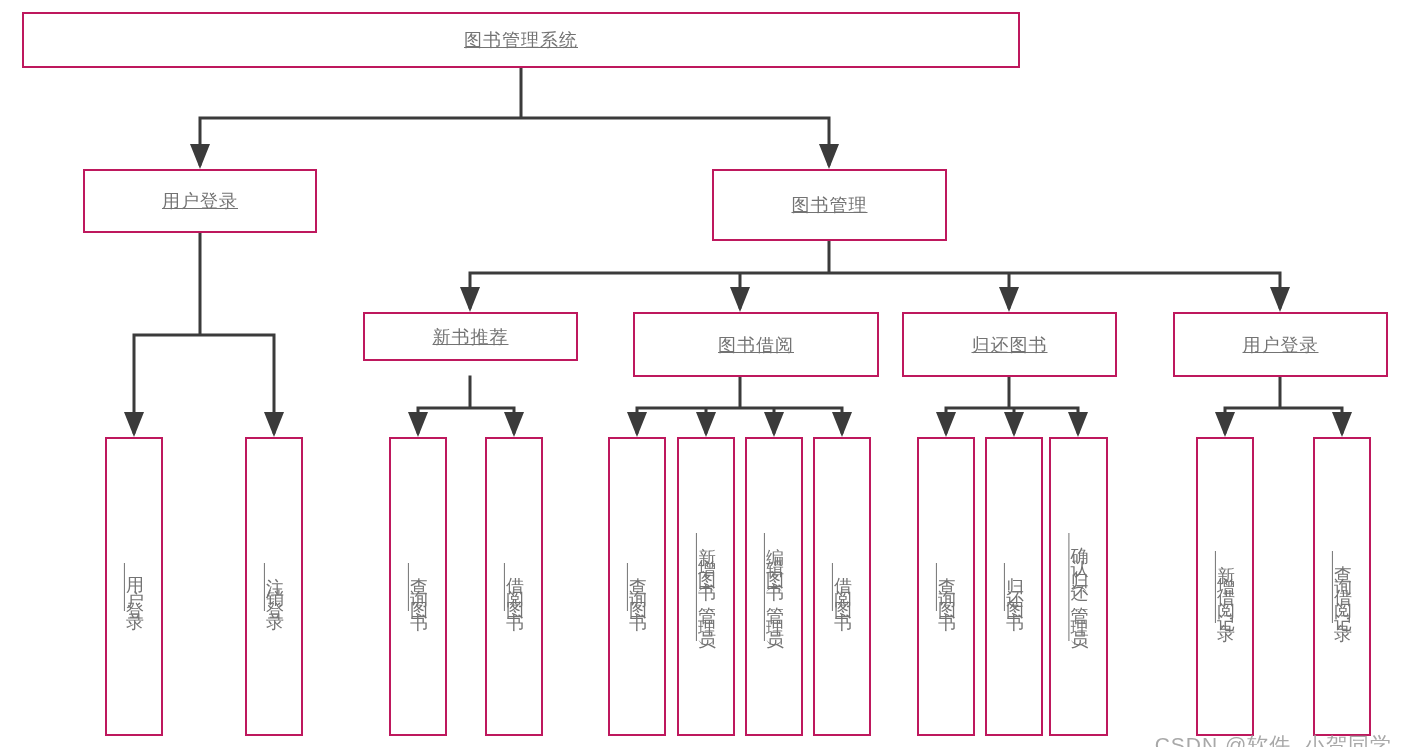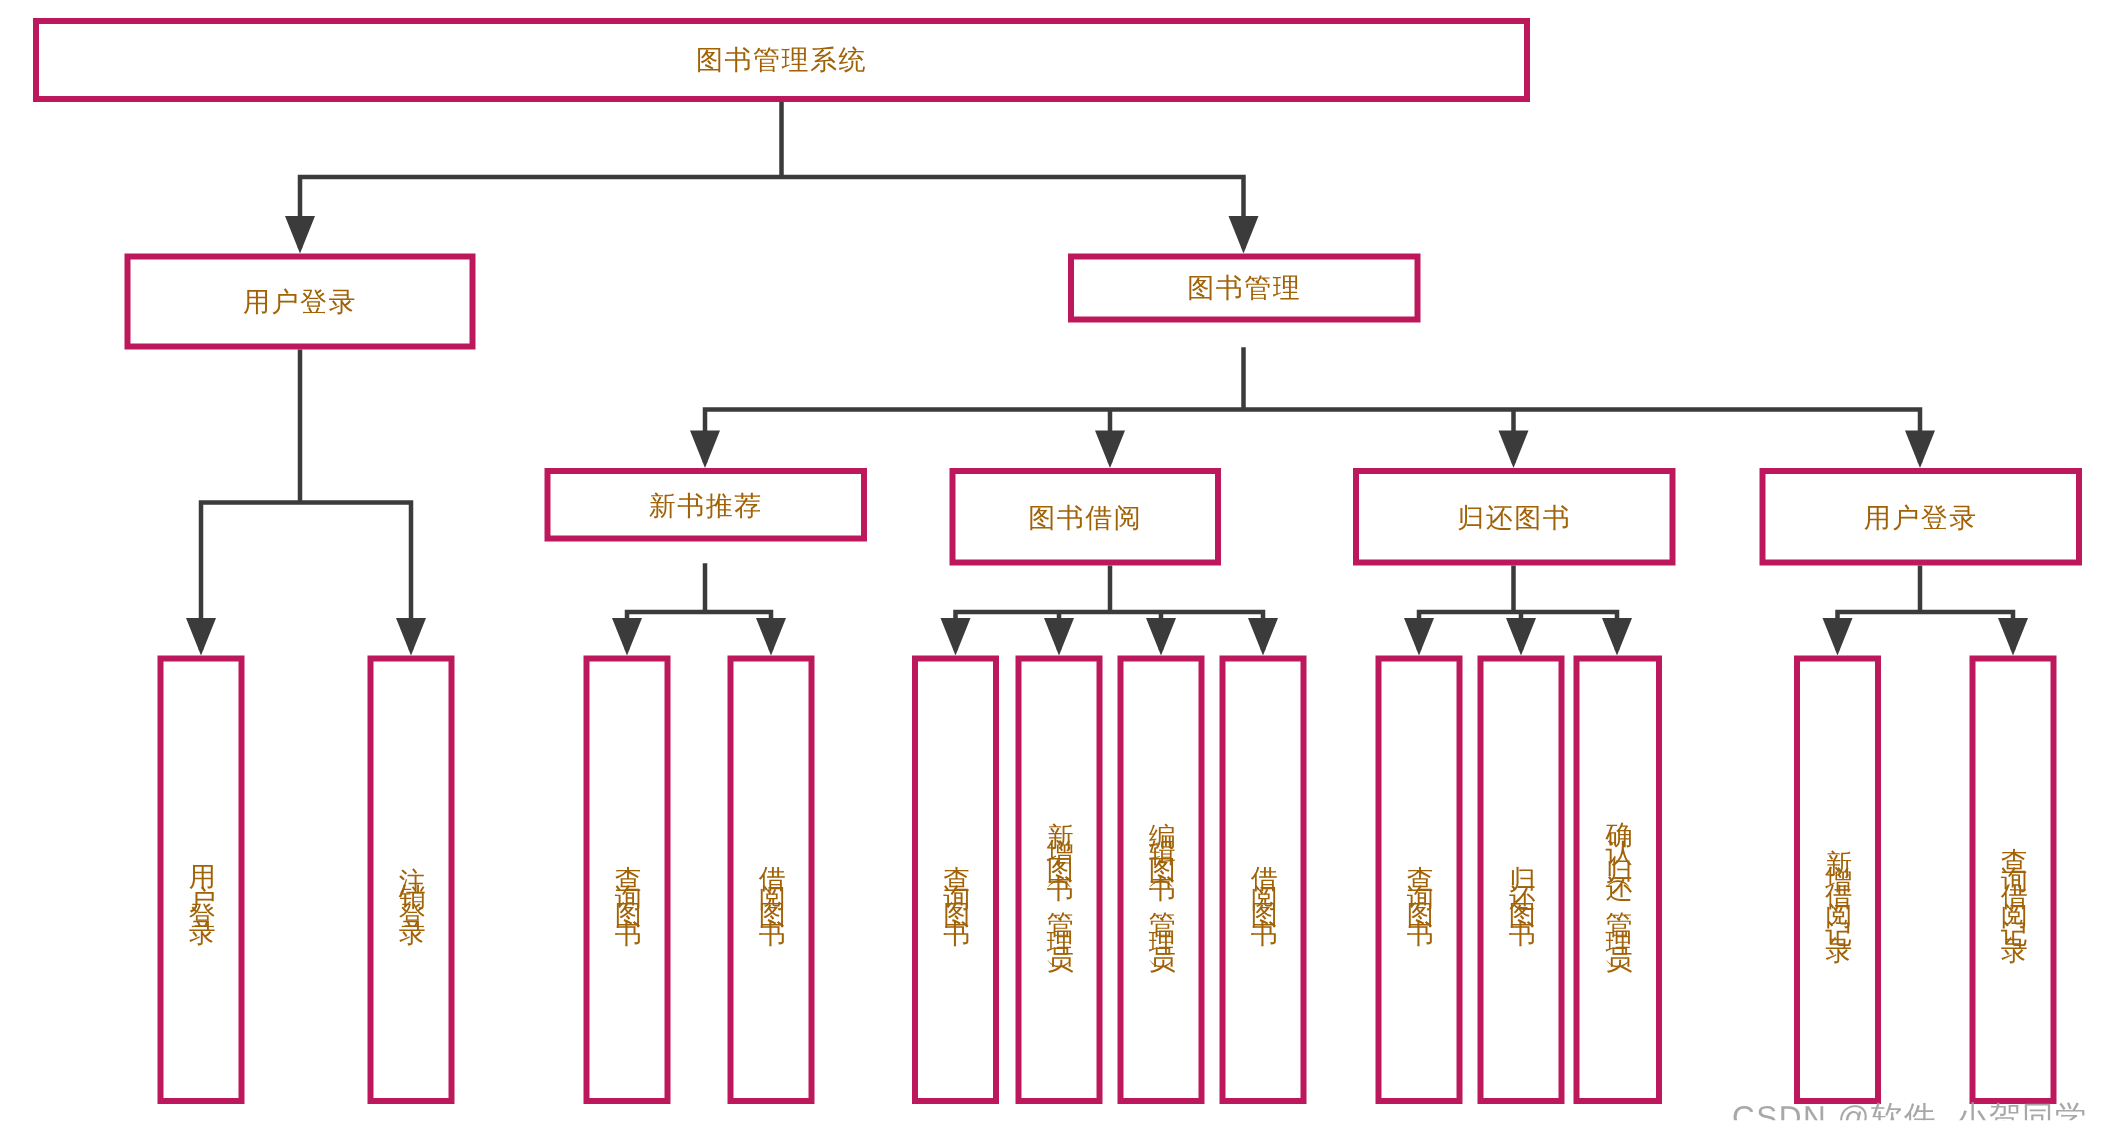--- a/index.html
+++ b/index.html
@@ -18,28 +18,29 @@
   #connectors {
     position: absolute;
     left: 0;
     top: 0;
     z-index: 1;
   }
   .node {
     position: absolute;
     box-sizing: border-box;
     background: #ffffff;
-    border: 4px solid #be185d;
-    color: #a16207;
+    border: 2px solid #be185d;
+    color: #737373;
     display: flex;
     align-items: center;
     justify-content: center;
     font-size: 18px;
     z-index: 2;
     letter-spacing: 1px;
+    text-decoration: underline;
   }
   .vnode {
     writing-mode: vertical-rl;
     text-orientation: mixed;
     letter-spacing: 12px;
     line-height: 1.1;
     font-size: 18px;
   }
   #watermark {
     position: absolute;
@@ -95,25 +96,25 @@
       <polygon points="1068,412 1088,412 1078,437"></polygon>
       <polygon points="1215,412 1235,412 1225,437"></polygon>
       <polygon points="1332,412 1352,412 1342,437"></polygon>
     </g>
   </svg>
 
   <div class="node" style="left:22px; top:12px; width:998px; height:56px;">图书管理系统</div>
 
   <div class="node" style="left:83px; top:169px; width:234px; height:64px;">用户登录</div>
 
-  <div class="node" style="left:712px; top:169px; width:235px; height:46px;">图书管理</div>
+  <div class="node" style="left:712px; top:169px; width:235px; height:72px;">图书管理</div>
 
   <div class="node" style="left:363px; top:312px; width:215px; height:49px;">新书推荐</div>
 
-  <div class="node" style="left:633px; top:312px; width:181px; height:65px;">图书借阅</div>
+  <div class="node" style="left:633px; top:312px; width:246px; height:65px;">图书借阅</div>
 
   <div class="node" style="left:902px; top:312px; width:215px; height:65px;">归还图书</div>
 
   <div class="node" style="left:1173px; top:312px; width:215px; height:65px;">用户登录</div>
 
   <div class="node vnode" style="left:105px; top:437px; width:58px; height:299px;">用户登录</div>
 
   <div class="node vnode" style="left:245px; top:437px; width:58px; height:299px;">注销登录</div>
 
   <div class="node vnode" style="left:389px; top:437px; width:58px; height:299px;">查询图书</div>

